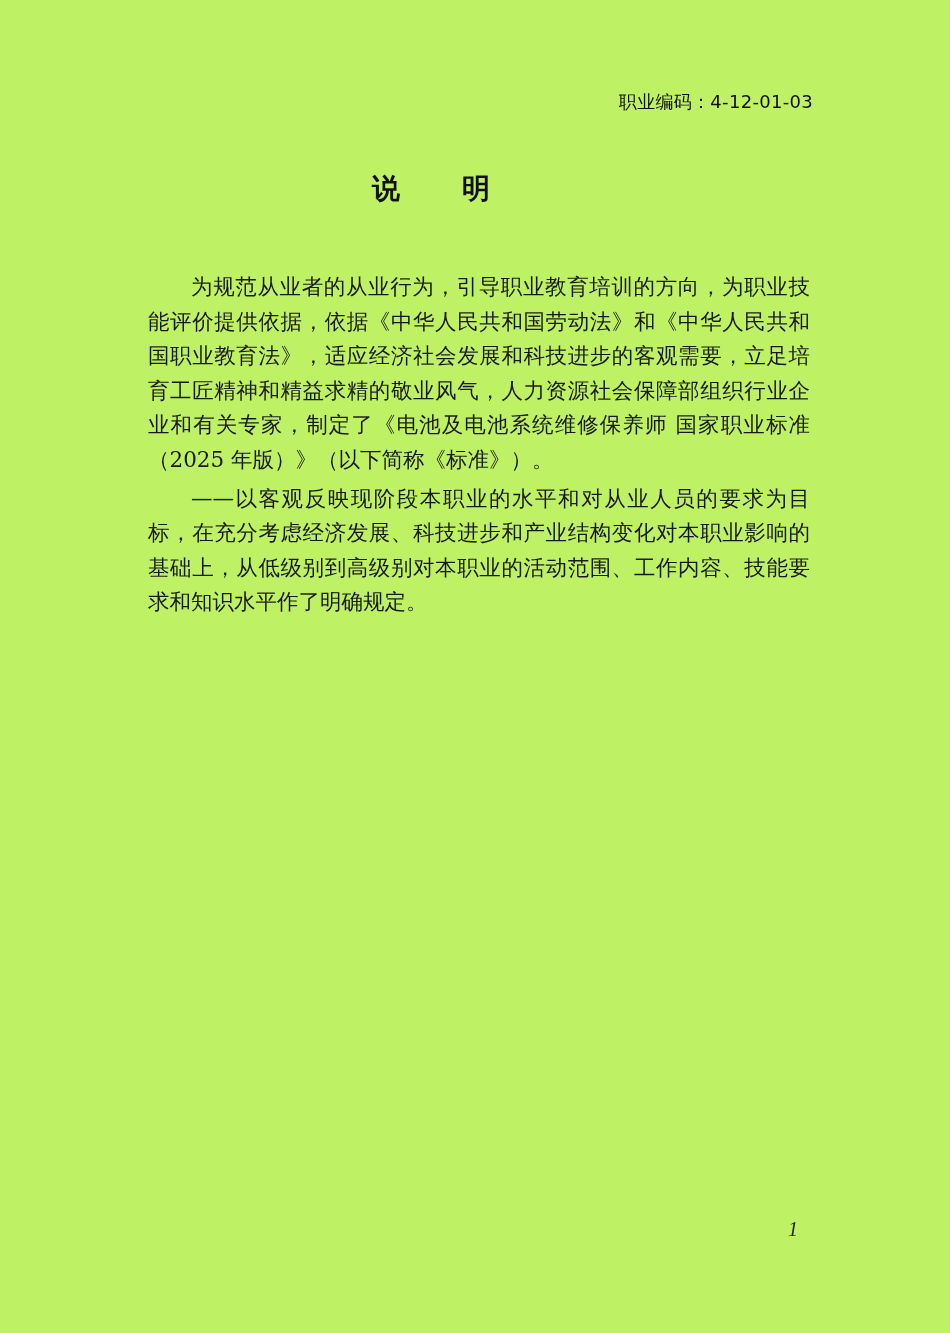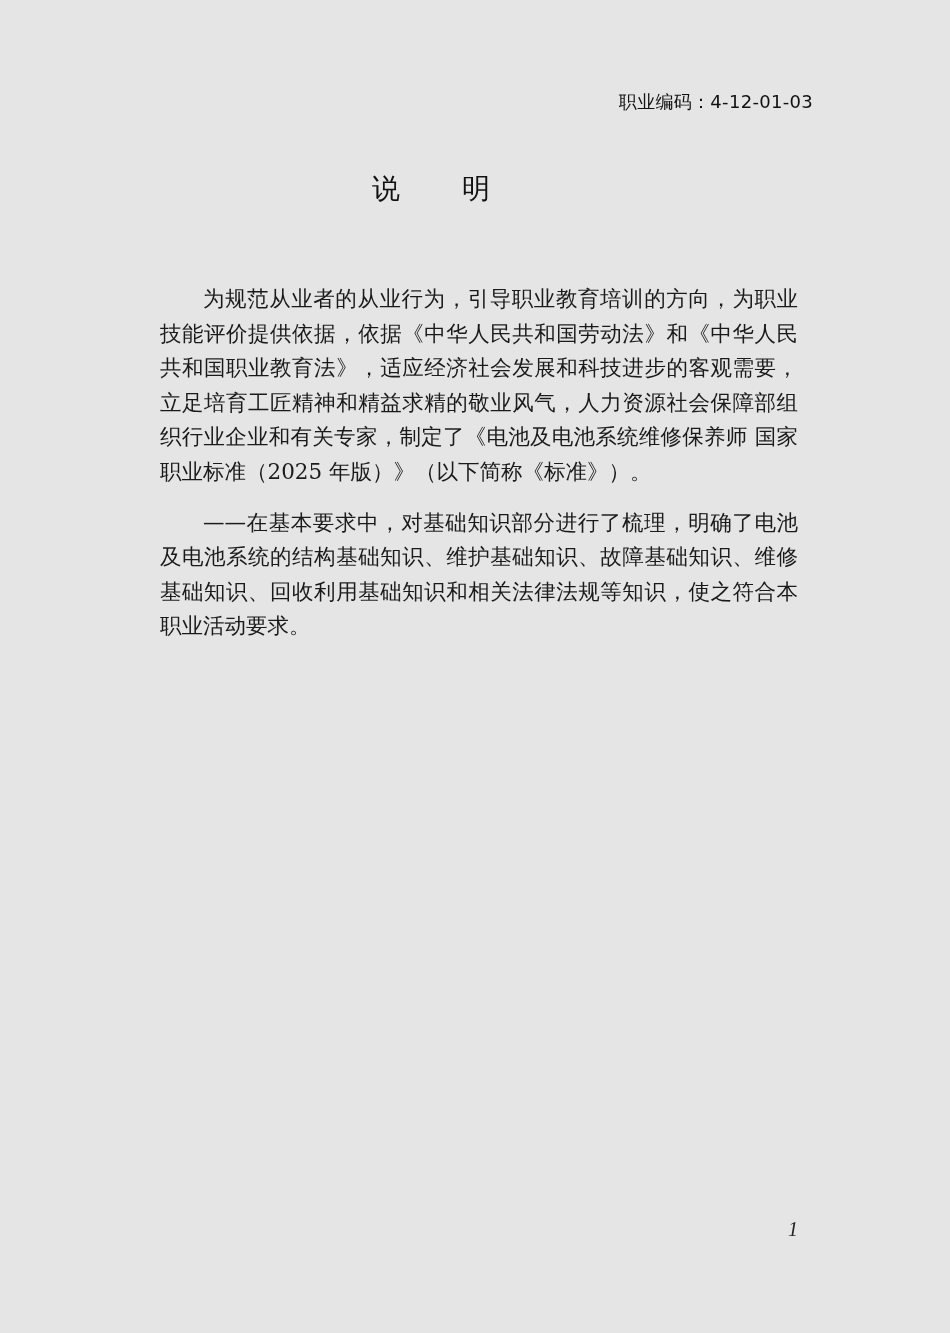--- a/index.html
+++ b/index.html
@@ -1,51 +1,51 @@
 <!DOCTYPE html>
 <html><head>
 <meta charset="utf-8">
 <style>
   html, body { margin: 0; padding: 0; background: #ffffff; }
   body { width: 950px; height: 1333px; position: relative; overflow: hidden; }
-  .page { position: absolute; left: 0; top: 0; width: 950px; height: 1333px; background: #e5e5e5; color: #1a1a1a; }
+  .page { position: absolute; left: 0; top: 0; width: 950px; height: 1333px; background: #bef264; color: #1a1a1a; }
   .code {
     position: absolute; right: 137px; top: 90px;
     font-family: "DejaVu Sans", "Liberation Sans", sans-serif;
     font-size: 18px; color: #111; letter-spacing: 0.3px;
   }
   .title {
     position: absolute; left: 0; width: 862px; top: 170px; text-align: center;
-    font-family: "DejaVu Sans", sans-serif; font-weight: normal;
+    font-family: "DejaVu Sans", sans-serif; font-weight: bold;
     font-size: 28px; color: #111; word-spacing: 0;
   }
   .title span { display: inline-block; }
   .title .gap { width: 62px; }
   .body {
     position: absolute; left: 144px; top: 266px; width: 670px;
     font-family: "DejaVu Serif", "Liberation Serif", serif;
     font-size: 21.5px; line-height: 34.6px; color: #1a1a1a;
     text-align: justify; text-justify: inter-character;
   }
-  .body p { margin: 16px; text-indent: 2em; }
+  .body p { margin: 4px; text-indent: 2em; }
   .pagenum {
     position: absolute; left: 788px; top: 1218px;
     font-family: "Liberation Serif", "DejaVu Serif", serif;
     font-style: italic; font-size: 20px; color: #222;
   }
 </style>
 </head>
 <body>
 
 <div class="page">
   <div class="code">职业编码：4-12-01-03</div>
 
   <div class="title">
     <span>说</span><span class="gap"></span><span>明</span>
   </div>
 
   <div class="body">
     <p>为规范从业者的从业行为，引导职业教育培训的方向，为职业技能评价提供依据，依据《中华人民共和国劳动法》和《中华人民共和国职业教育法》，适应经济社会发展和科技进步的客观需要，立足培育工匠精神和精益求精的敬业风气，人力资源社会保障部组织行业企业和有关专家，制定了《电池及电池系统维修保养师 国家职业标准（2025 年版）》（以下简称《标准》）。</p>
-    <p>——在基本要求中，对基础知识部分进行了梳理，明确了电池及电池系统的结构基础知识、维护基础知识、故障基础知识、维修基础知识、回收利用基础知识和相关法律法规等知识，使之符合本职业活动要求。</p>
+    <p>——以客观反映现阶段本职业的水平和对从业人员的要求为目标，在充分考虑经济发展、科技进步和产业结构变化对本职业影响的基础上，从低级别到高级别对本职业的活动范围、工作内容、技能要求和知识水平作了明确规定。</p>
   </div>
 
   <div class="pagenum">1</div>
 </div>
 
 </body></html>

